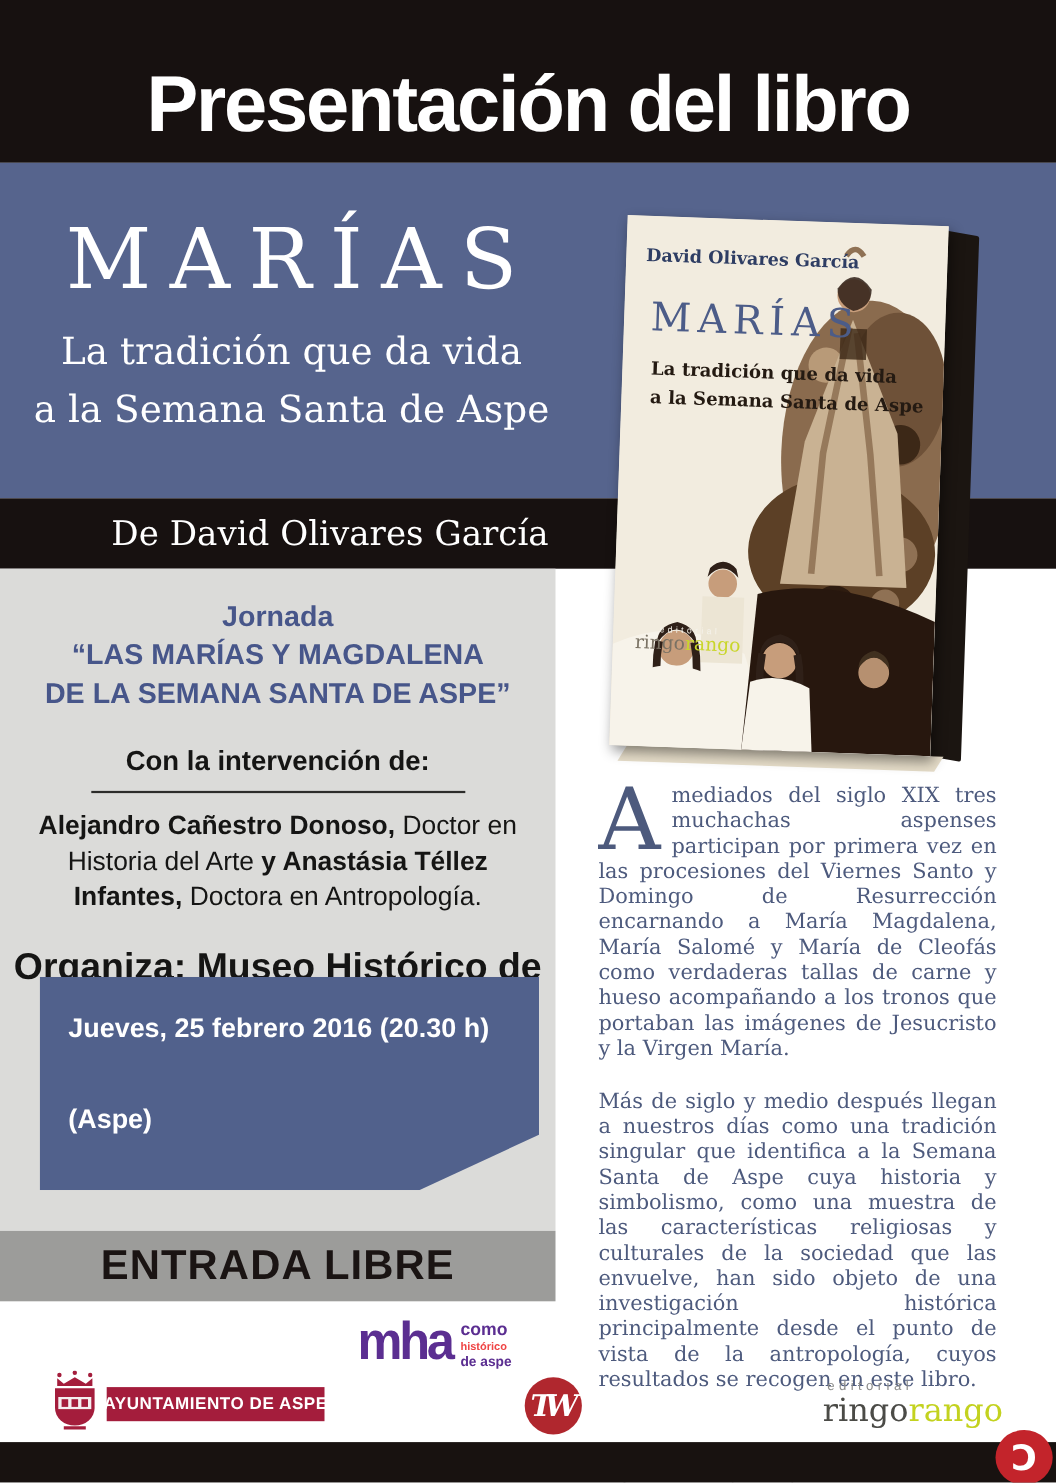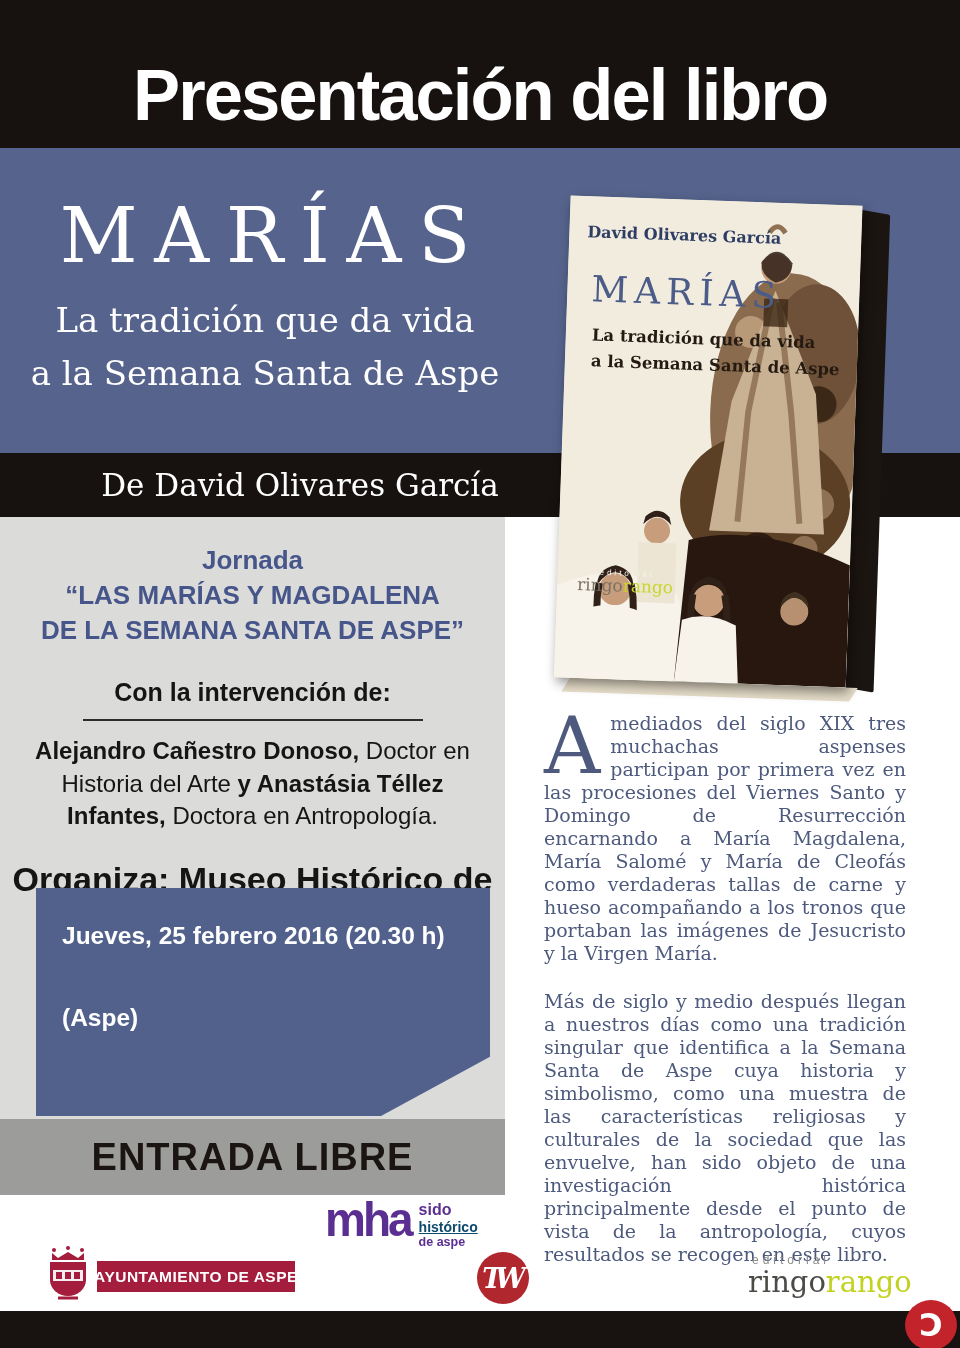--- a/index.html
+++ b/index.html
@@ -25,28 +25,28 @@
 
   
   .gray-panel{position:absolute;left:0;top:517px;width:505px;height:602px;background:#dbdbd9;
               text-align:center;color:#1d1d1b;}
   .event-head{margin-top:26px;color:#47568a;font-weight:bold;font-size:26px;line-height:1.35;}
   .speakers-heading{margin-top:30px;font-weight:bold;font-size:25px;color:#151514;}
   .divider{width:340px;border:0;border-top:2px solid #2c2c2a;margin:12px auto 14px auto;}
   .speakers{width:470px;margin:0 auto;font-size:24px;line-height:1.35;color:#151514;}
   .organizer{margin-top:28px;font-weight:bold;font-size:34px;color:#151514;}
 
-  .date-box{position:absolute;left:36px;top:371px;width:454px;height:228px;background:#51618c;
+  .date-box{position:absolute;left:36px;top:371px;width:454px;height:194px;background:#51618c;
             clip-path:polygon(0 0,100% 0,100% 74%,76% 100%,0 100%);
             text-align:left;color:#ffffff;font-weight:bold;font-size:24.5px;
             padding:0;box-sizing:border-box;}
   .date-line{margin:34px 0 0 26px;}
   .venue-line{margin:18px 0 0 26px;line-height:1.35;}
 
-  .entrada-band{position:absolute;left:0;top:1119px;width:505px;height:76px;background:#9c9c9a;
+  .entrada-band{position:absolute;left:0;top:1119px;width:505px;height:64px;background:#9c9c9a;
                 display:flex;align-items:center;justify-content:center;}
   .entrada-band .entrada{color:#1a1413;font-weight:bold;font-size:38px;letter-spacing:1px;}
 
   
   .book-wrap{position:absolute;left:562px;top:201px;width:320px;height:492px;
              transform:rotate(2deg);transform-origin:50% 50%;}
   .book-spine{position:absolute;right:0;top:6px;width:30px;height:478px;background:#1b1511;
               transform:skewY(8deg);border-radius:2px;}
   .book-pages{position:absolute;left:12px;bottom:-4px;width:288px;height:14px;background:#e6ddc9;
               transform:skewX(-30deg);}
@@ -77,21 +77,21 @@
   .crest{position:absolute;left:44px;top:1246px;}
   .ayto-bar{position:absolute;left:97px;top:1261px;width:198px;height:31px;background:#a41d3c;
             display:flex;align-items:center;justify-content:center;}
   .ayto-bar span{color:#ffffff;font-weight:bold;font-size:15.5px;letter-spacing:0.5px;white-space:nowrap;}
 
   .mha{position:absolute;left:325px;top:1199px;display:flex;align-items:flex-start;}
   .mha-monogram{font-weight:bold;font-size:46px;line-height:40px;letter-spacing:-3px;
                 color:#5b2e91;transform:scaleY(1.05);}
   .mha-text{margin-left:8px;margin-top:3px;text-align:left;line-height:1.0;}
   .mha-text .m1{display:block;font-weight:bold;font-size:16px;color:#5b2e91;}
-  .mha-text .m2{display:block;font-weight:bold;font-size:14px;color:#0c4a6e;margin-top:2px;text-decoration:underline;}
+  .mha-text .m2{display:block;font-weight:bold;font-size:10px;color:#ef4444;margin-top:2px;}
   .mha-text .m3{display:block;font-weight:bold;font-size:12.5px;color:#5b2e91;margin-top:2px;}
 
   .tw-circle{position:absolute;left:477px;top:1252px;width:52px;height:52px;border-radius:50%;
              background:#b0272e;display:flex;align-items:center;justify-content:center;}
   .tw-circle span{color:#ffffff;font-family:"DejaVu Serif",serif;font-style:italic;
                   font-weight:bold;font-size:27px;letter-spacing:-7px;margin-right:5px;}
   .teatro-text{position:absolute;left:540px;top:1307px;text-align:center;color:#3b3b39;
                font-family:"Liberation Serif",serif;}
   .teatro-text .t1{display:block;font-size:23px;letter-spacing:1px;white-space:nowrap;}
   .teatro-text .t2{display:block;font-size:14.5px;letter-spacing:1.5px;margin-top:2px;white-space:nowrap;}
@@ -237,21 +237,21 @@
     </g>
     <path d="M14,52 h20" stroke="#a41d3c" stroke-width="3"></path>
   </svg>
   <div class="ayto-bar">
     <span>AYUNTAMIENTO DE ASPE</span>
   </div>
 
   <div class="mha">
     <span class="mha-monogram">mha</span>
     <span class="mha-text">
-      <span class="m1">sido</span>
+      <span class="m1">como</span>
       <span class="m2">histórico</span>
       <span class="m3">de aspe</span>
     </span>
   </div>
 
   <div class="tw-circle">
     <span>TW</span>
   </div>
   <div class="teatro-text">
     <span class="t1">TEATRO WAGNER</span>

